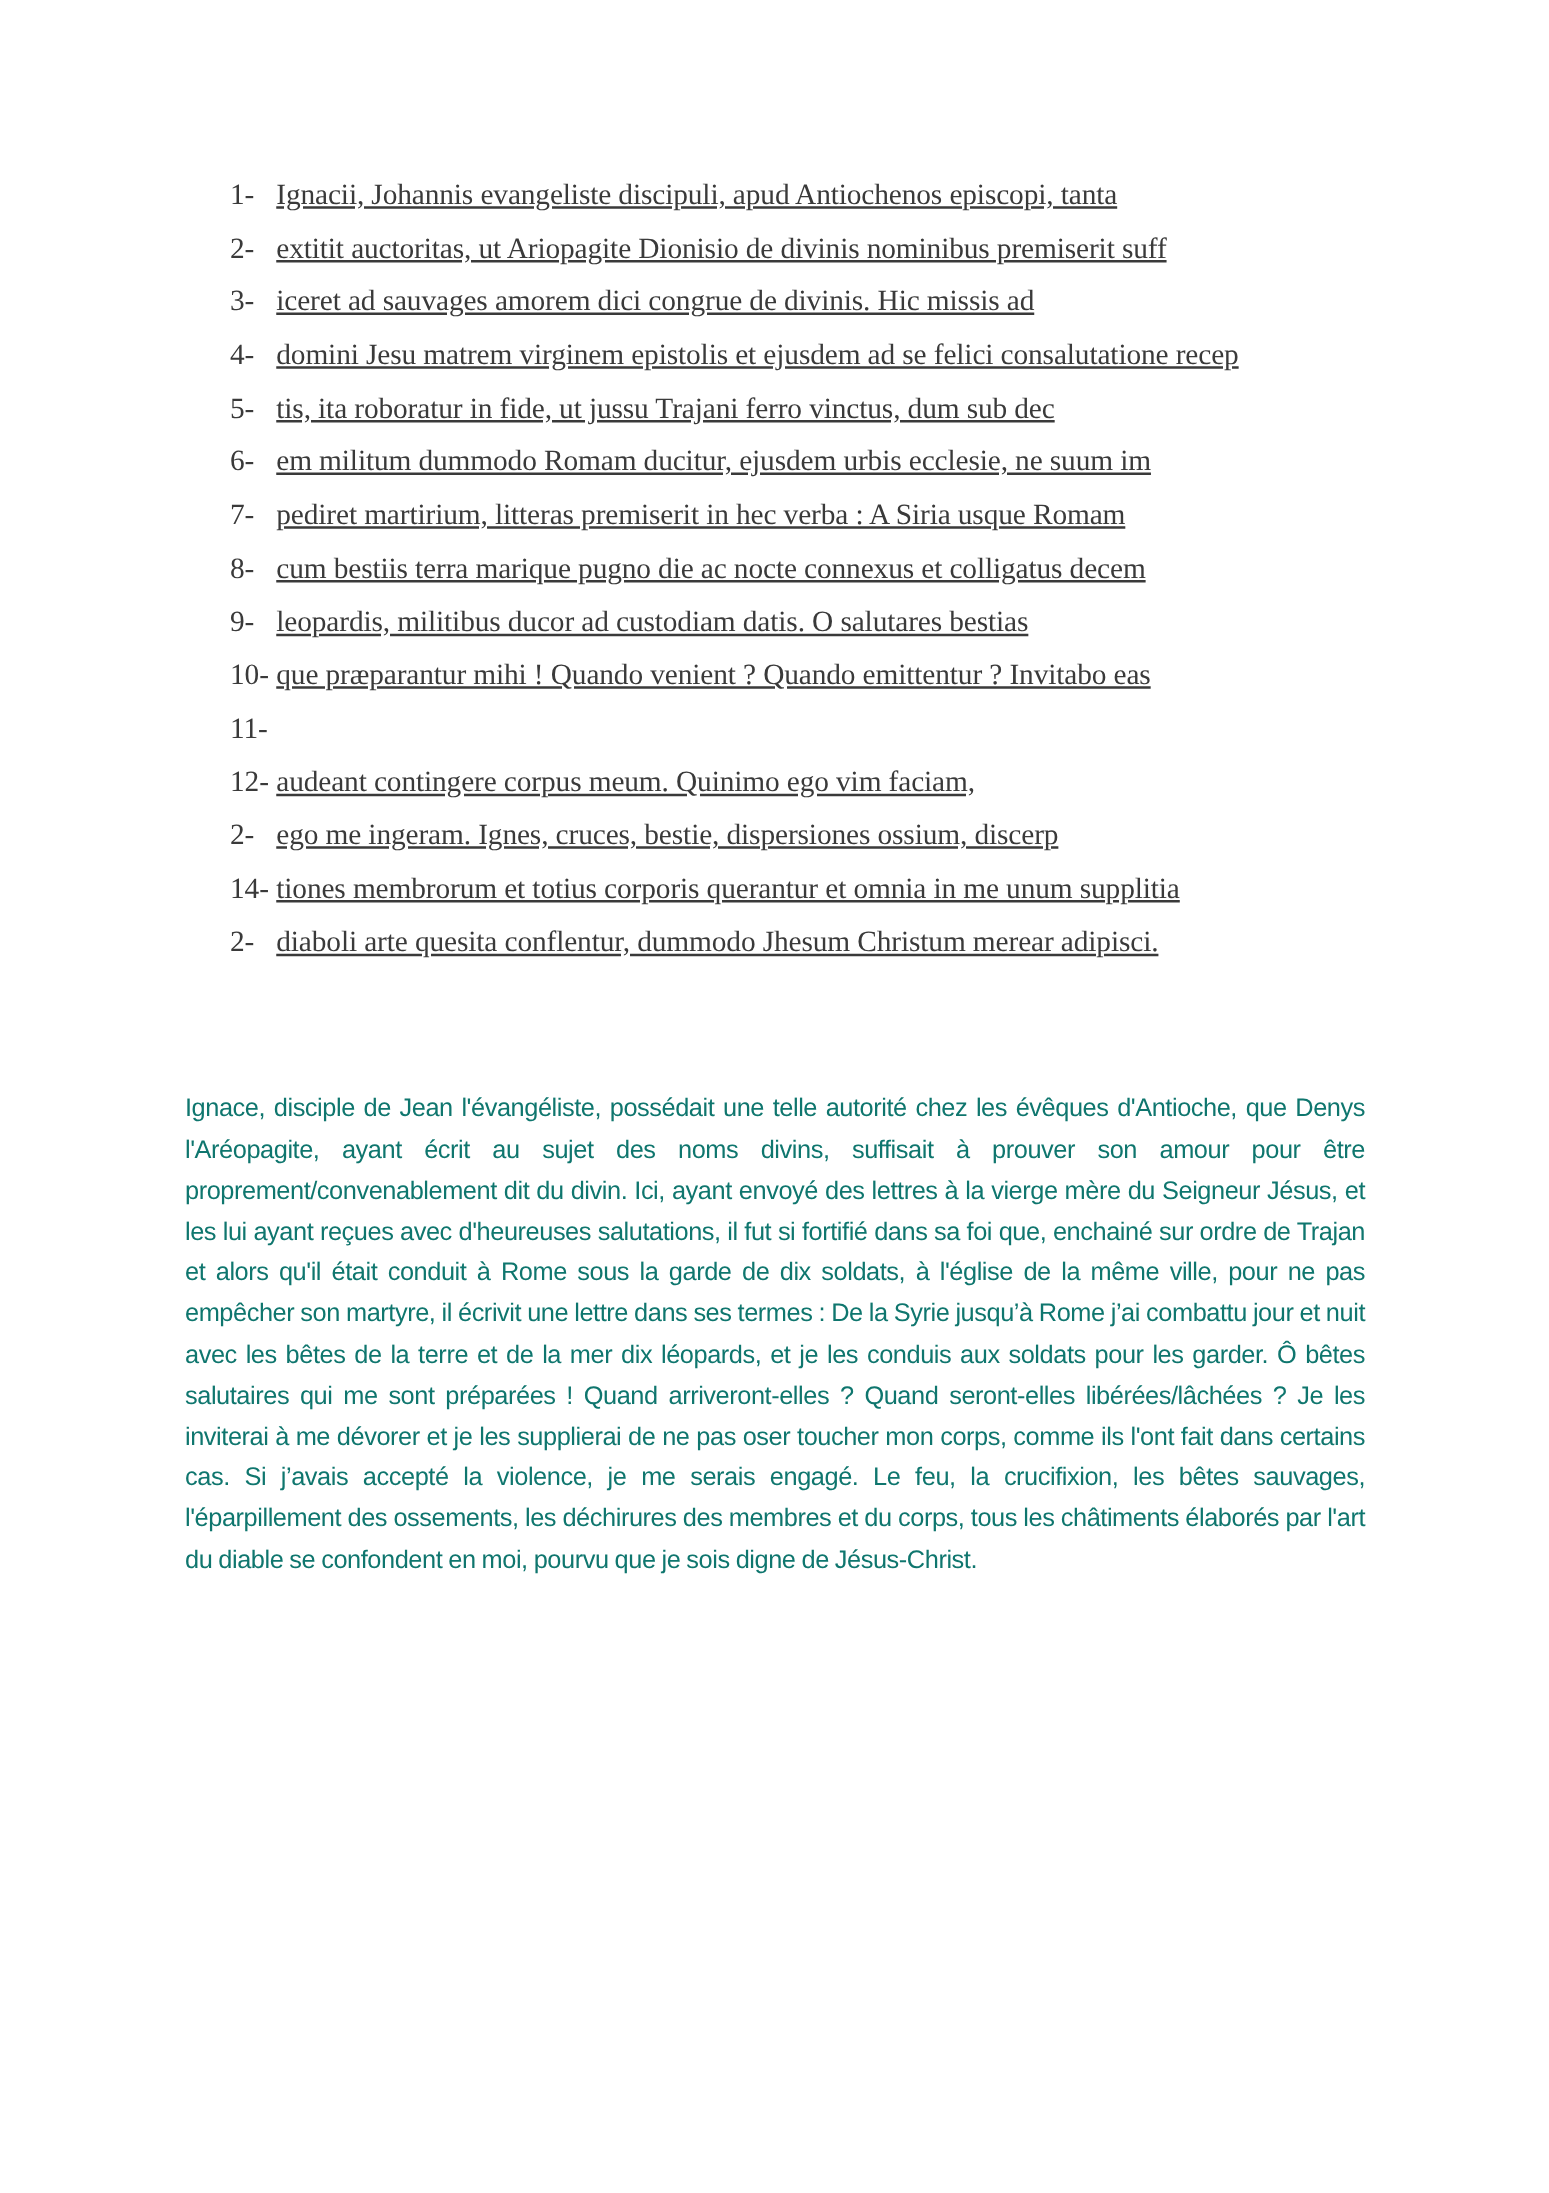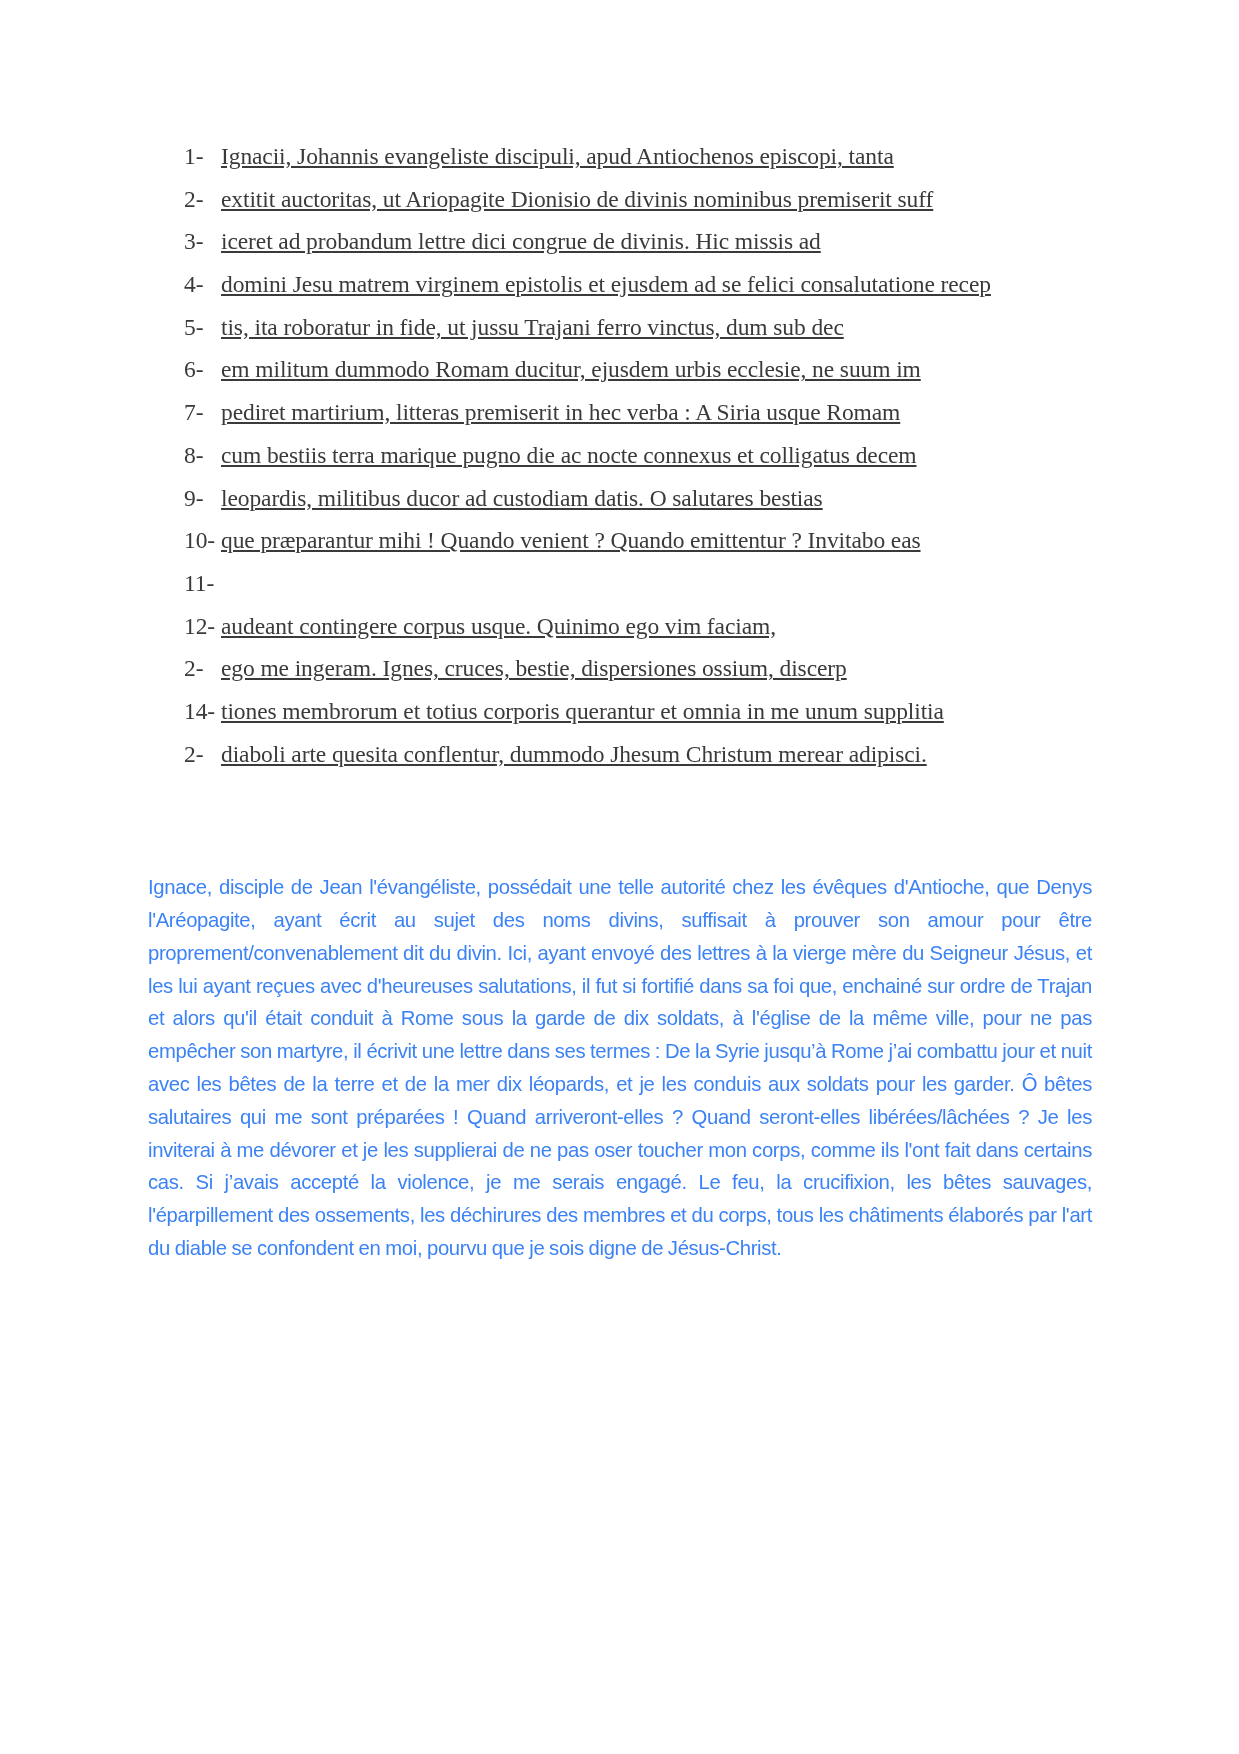--- a/index.html
+++ b/index.html
@@ -46,21 +46,21 @@
       text-decoration: underline;
     }
     .french-block {
       position: absolute;
       left: 148px;
       top: 851px;
       width: 944px;
       font-family: "Liberation Sans", "DejaVu Sans", sans-serif;
       font-size: 20.3px;
       line-height: 32.8px;
-      color: #3b82f6;
+      color: #0f766e;
       text-align: justify;
       letter-spacing: -0.35px;
       word-spacing: -0.5px;
     }
   </style>
 </head>
 <body>
 
 <div class="page">
 
@@ -68,21 +68,21 @@
     <div class="latin-line">
       <span class="latin-num">1-</span>
       <span class="latin-text">Ignacii, Johannis evangeliste discipuli, apud Antiochenos episcopi, tanta</span>
     </div>
     <div class="latin-line">
       <span class="latin-num">2-</span>
       <span class="latin-text">extitit auctoritas, ut Ariopagite Dionisio de divinis nominibus premiserit suff</span>
     </div>
     <div class="latin-line">
       <span class="latin-num">3-</span>
-      <span class="latin-text">iceret ad probandum lettre dici congrue de divinis. Hic missis ad</span>
+      <span class="latin-text">iceret ad sauvages amorem dici congrue de divinis. Hic missis ad</span>
     </div>
     <div class="latin-line">
       <span class="latin-num">4-</span>
       <span class="latin-text">domini Jesu matrem virginem epistolis et ejusdem ad se felici consalutatione recep</span>
     </div>
     <div class="latin-line">
       <span class="latin-num">5-</span>
       <span class="latin-text">tis, ita roboratur in fide, ut jussu Trajani ferro vinctus, dum sub dec</span>
     </div>
     <div class="latin-line">
@@ -103,21 +103,21 @@
     </div>
     <div class="latin-line">
       <span class="latin-num">10-</span>
       <span class="latin-text">que præparantur mihi ! Quando venient ? Quando emittentur ? Invitabo eas</span>
     </div>
     <div class="latin-line">
       <span class="latin-num">11-</span>
     </div>
     <div class="latin-line">
       <span class="latin-num">12-</span>
-      <span class="latin-text">audeant contingere corpus usque. Quinimo ego vim faciam,</span>
+      <span class="latin-text">audeant contingere corpus meum. Quinimo ego vim faciam,</span>
     </div>
     <div class="latin-line">
       <span class="latin-num">2-</span>
       <span class="latin-text">ego me ingeram. Ignes, cruces, bestie, dispersiones ossium, discerp</span>
     </div>
     <div class="latin-line">
       <span class="latin-num">14-</span>
       <span class="latin-text">tiones membrorum et totius corporis querantur et omnia in me unum supplitia</span>
     </div>
     <div class="latin-line">

